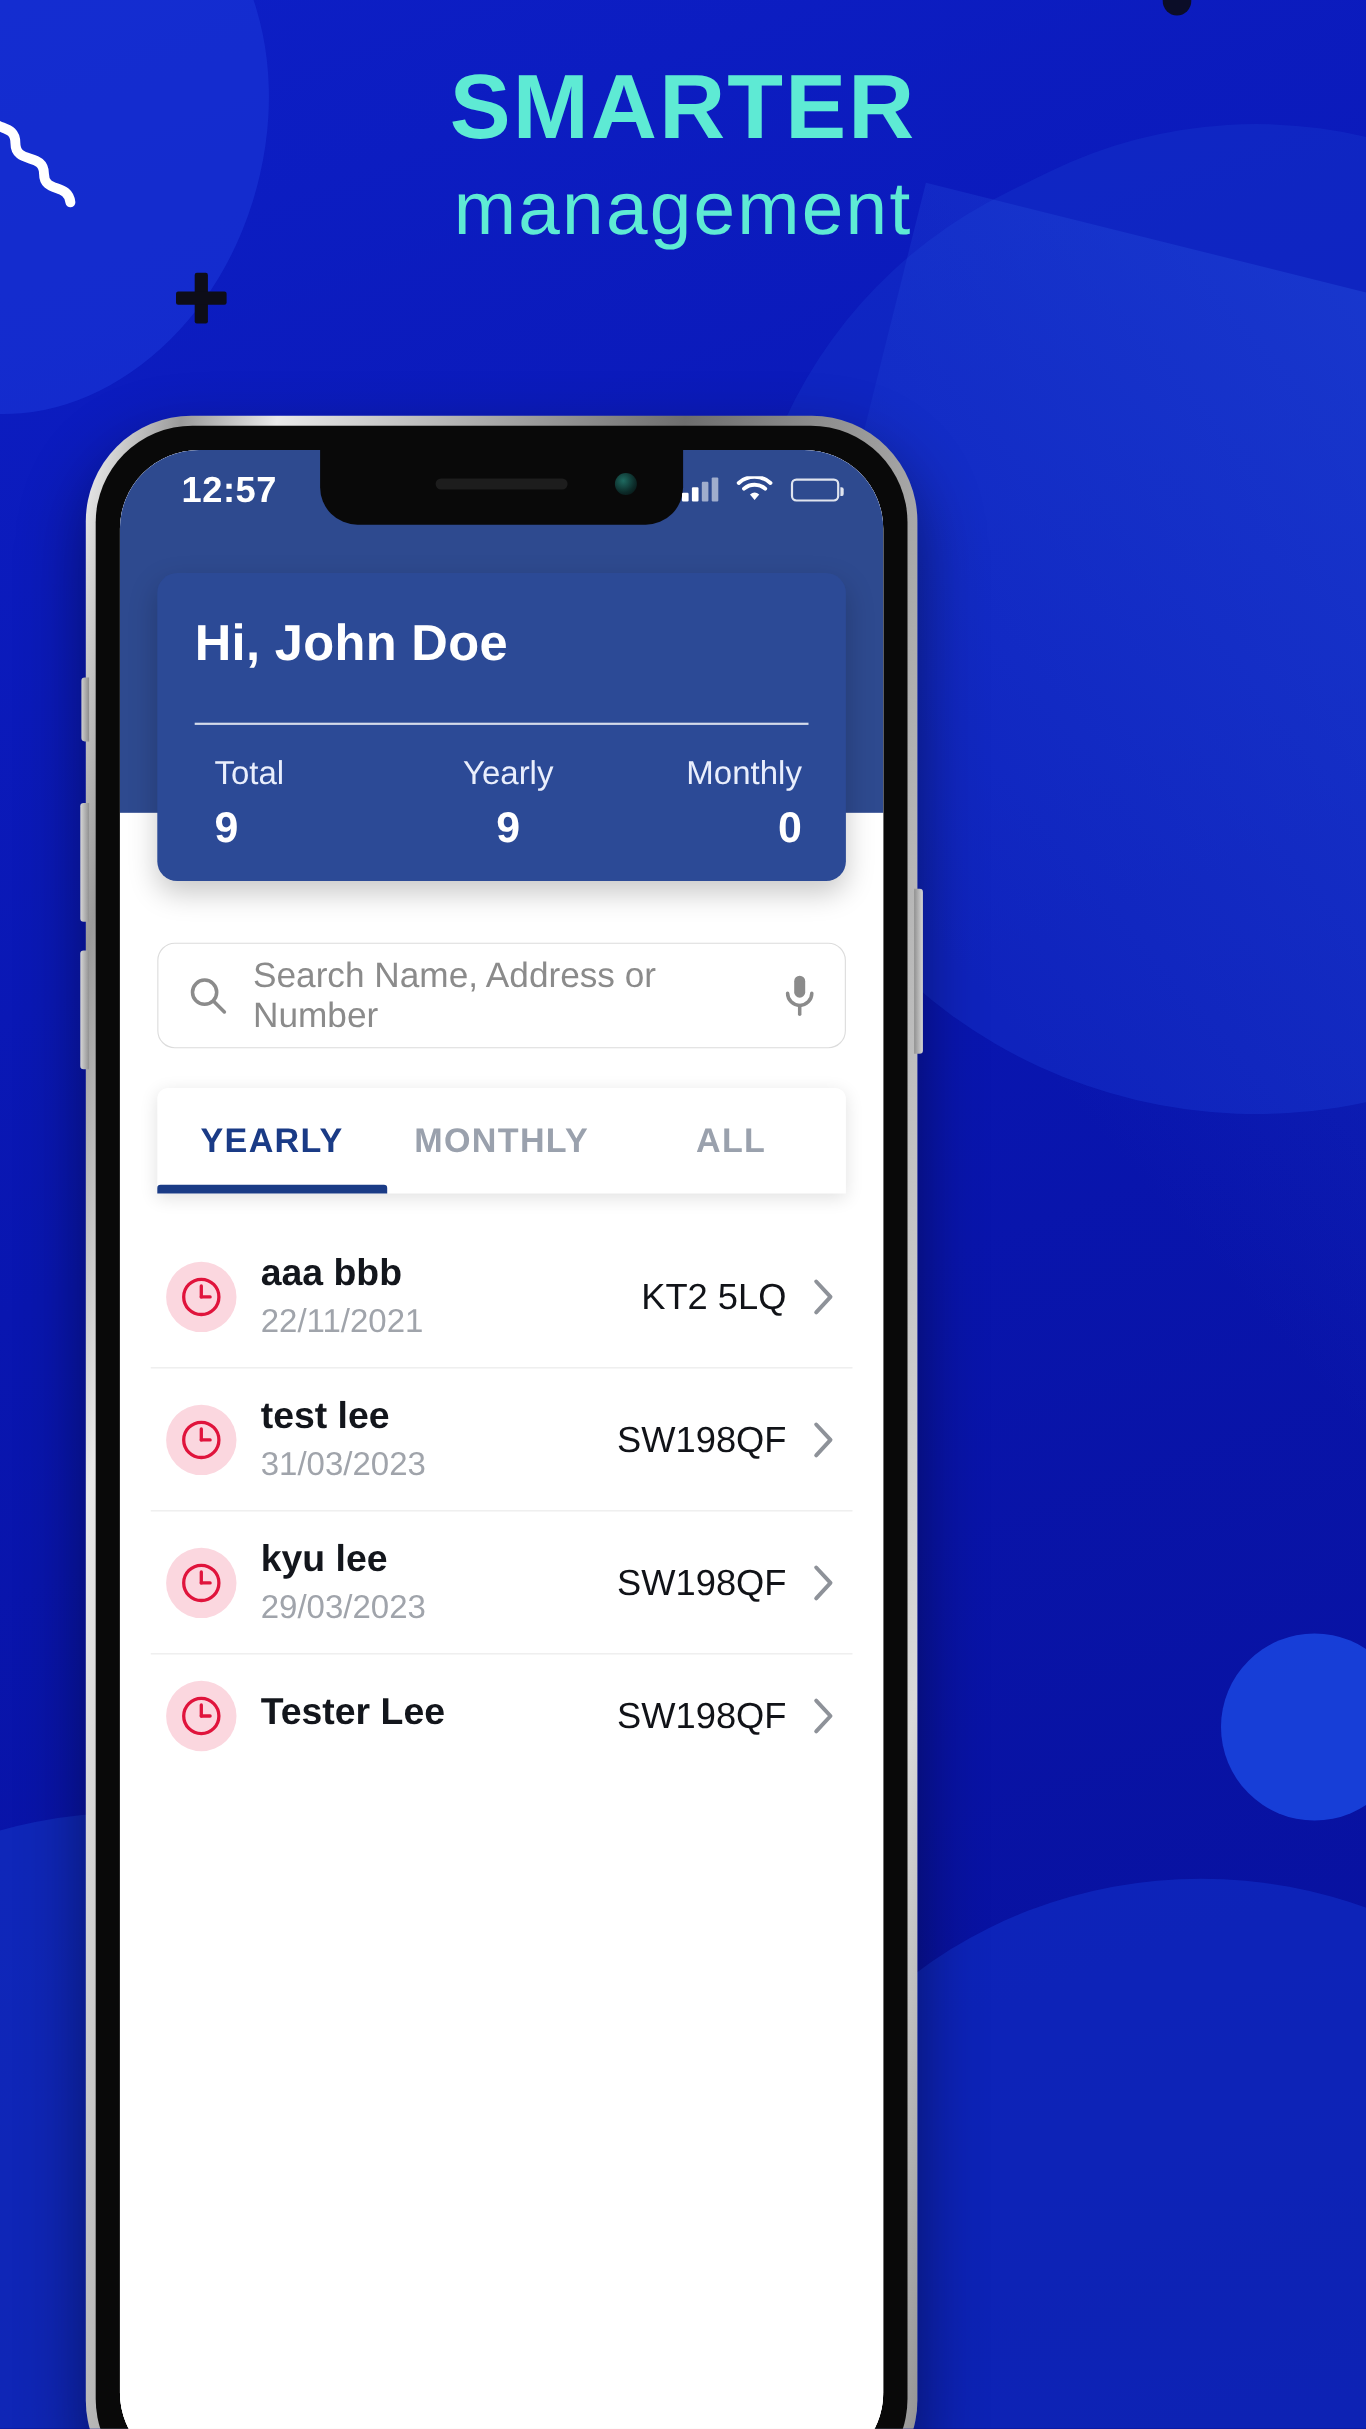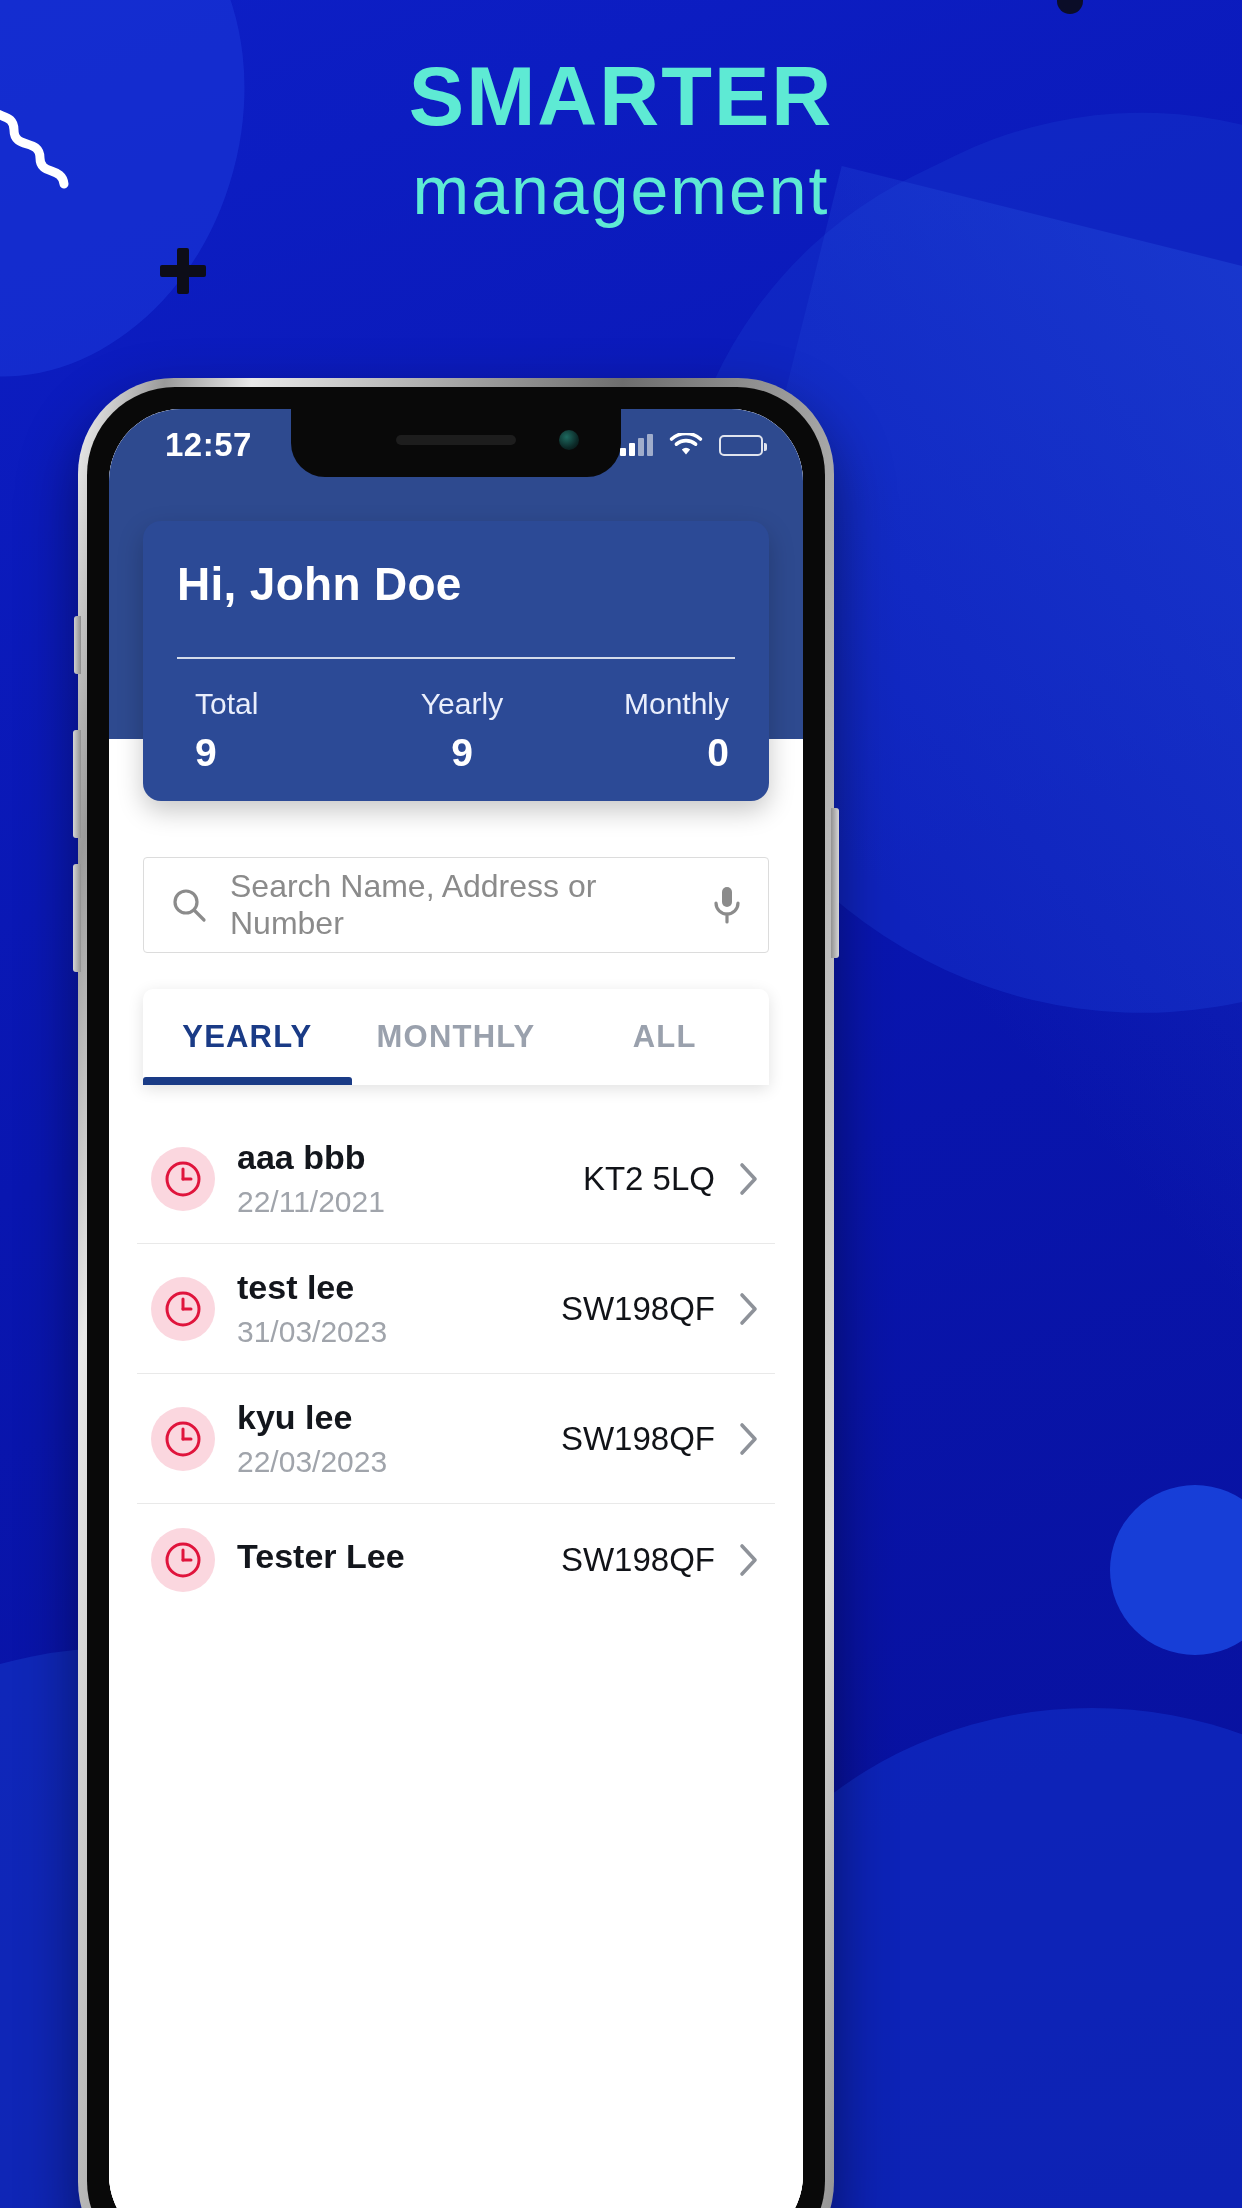--- a/index.html
+++ b/index.html
@@ -184,21 +184,21 @@
   .stat-label { color:#e9eefc; font-size:30px; font-weight:400; }
   .stat-value { color:#ffffff; font-size:39px; font-weight:bold; margin-top:10px; }
 
   .app-body {
     background:#ffffff; flex:1; position:relative; padding-top:118px;
   }
 
   
   .search {
     margin:0 34px; height:96px;
-    border:1.5px solid #dcdcdc; border-radius:4px;
+    border:1.5px solid #dcdcdc; border-radius:16px;
     display:flex; align-items:center; padding:0 26px; gap:22px;
     background:#ffffff;
   }
   .search .text { flex:1; color:#8b8b8b; font-size:32px; }
   .search svg { flex:none; }
 
   
   .tabs {
     margin:36px 34px 0 34px;
     background:#ffffff;
@@ -387,21 +387,21 @@
             <div class="row">
               <div class="clock-badge">
                 <svg width="42" height="42" viewBox="0 0 42 42">
                   <circle cx="21" cy="21" r="16" fill="none" stroke="#e0143c" stroke-width="3"></circle>
                   <line x1="21" y1="21" x2="21" y2="11" stroke="#e0143c" stroke-width="3" stroke-linecap="round"></line>
                   <line x1="21" y1="21" x2="29" y2="21" stroke="#e0143c" stroke-width="3" stroke-linecap="round"></line>
                 </svg>
               </div>
               <div class="row-main">
                 <div class="row-name">kyu lee</div>
-                <div class="row-date">22/03/2023</div>
+                <div class="row-date">29/03/2023</div>
               </div>
               <div class="row-code">SW198QF</div>
               <div class="row-chev">
                 <svg width="24" height="40" viewBox="0 0 24 40">
                     <polyline points="5,6 18,20 5,34" fill="none" stroke="#8e9299" stroke-width="3.6" stroke-linecap="round" stroke-linejoin="round"></polyline>
                   </svg>
               </div>
             </div>
 
 

